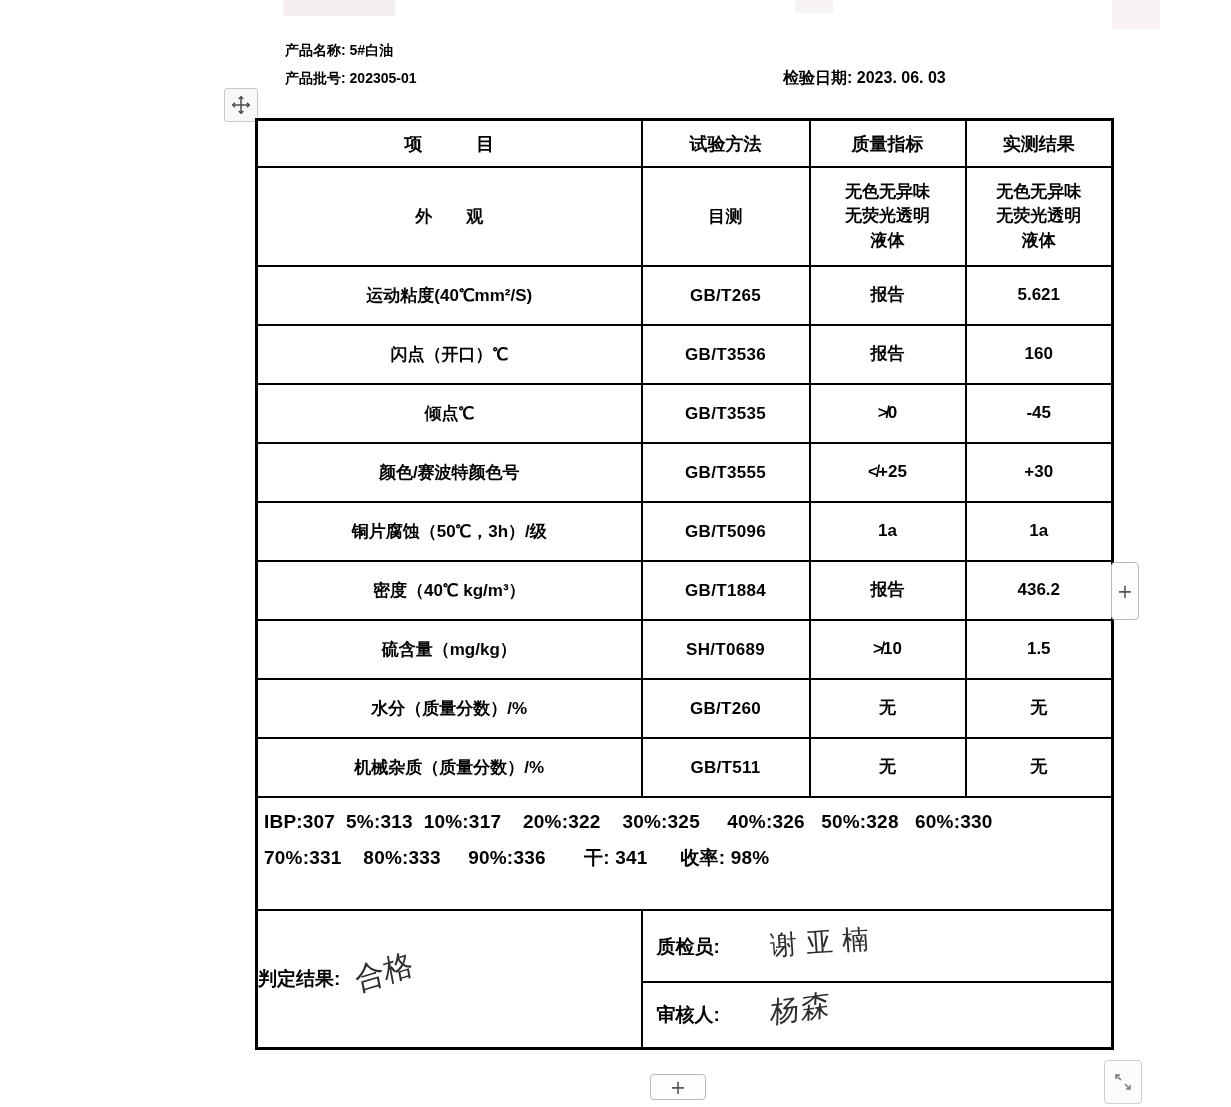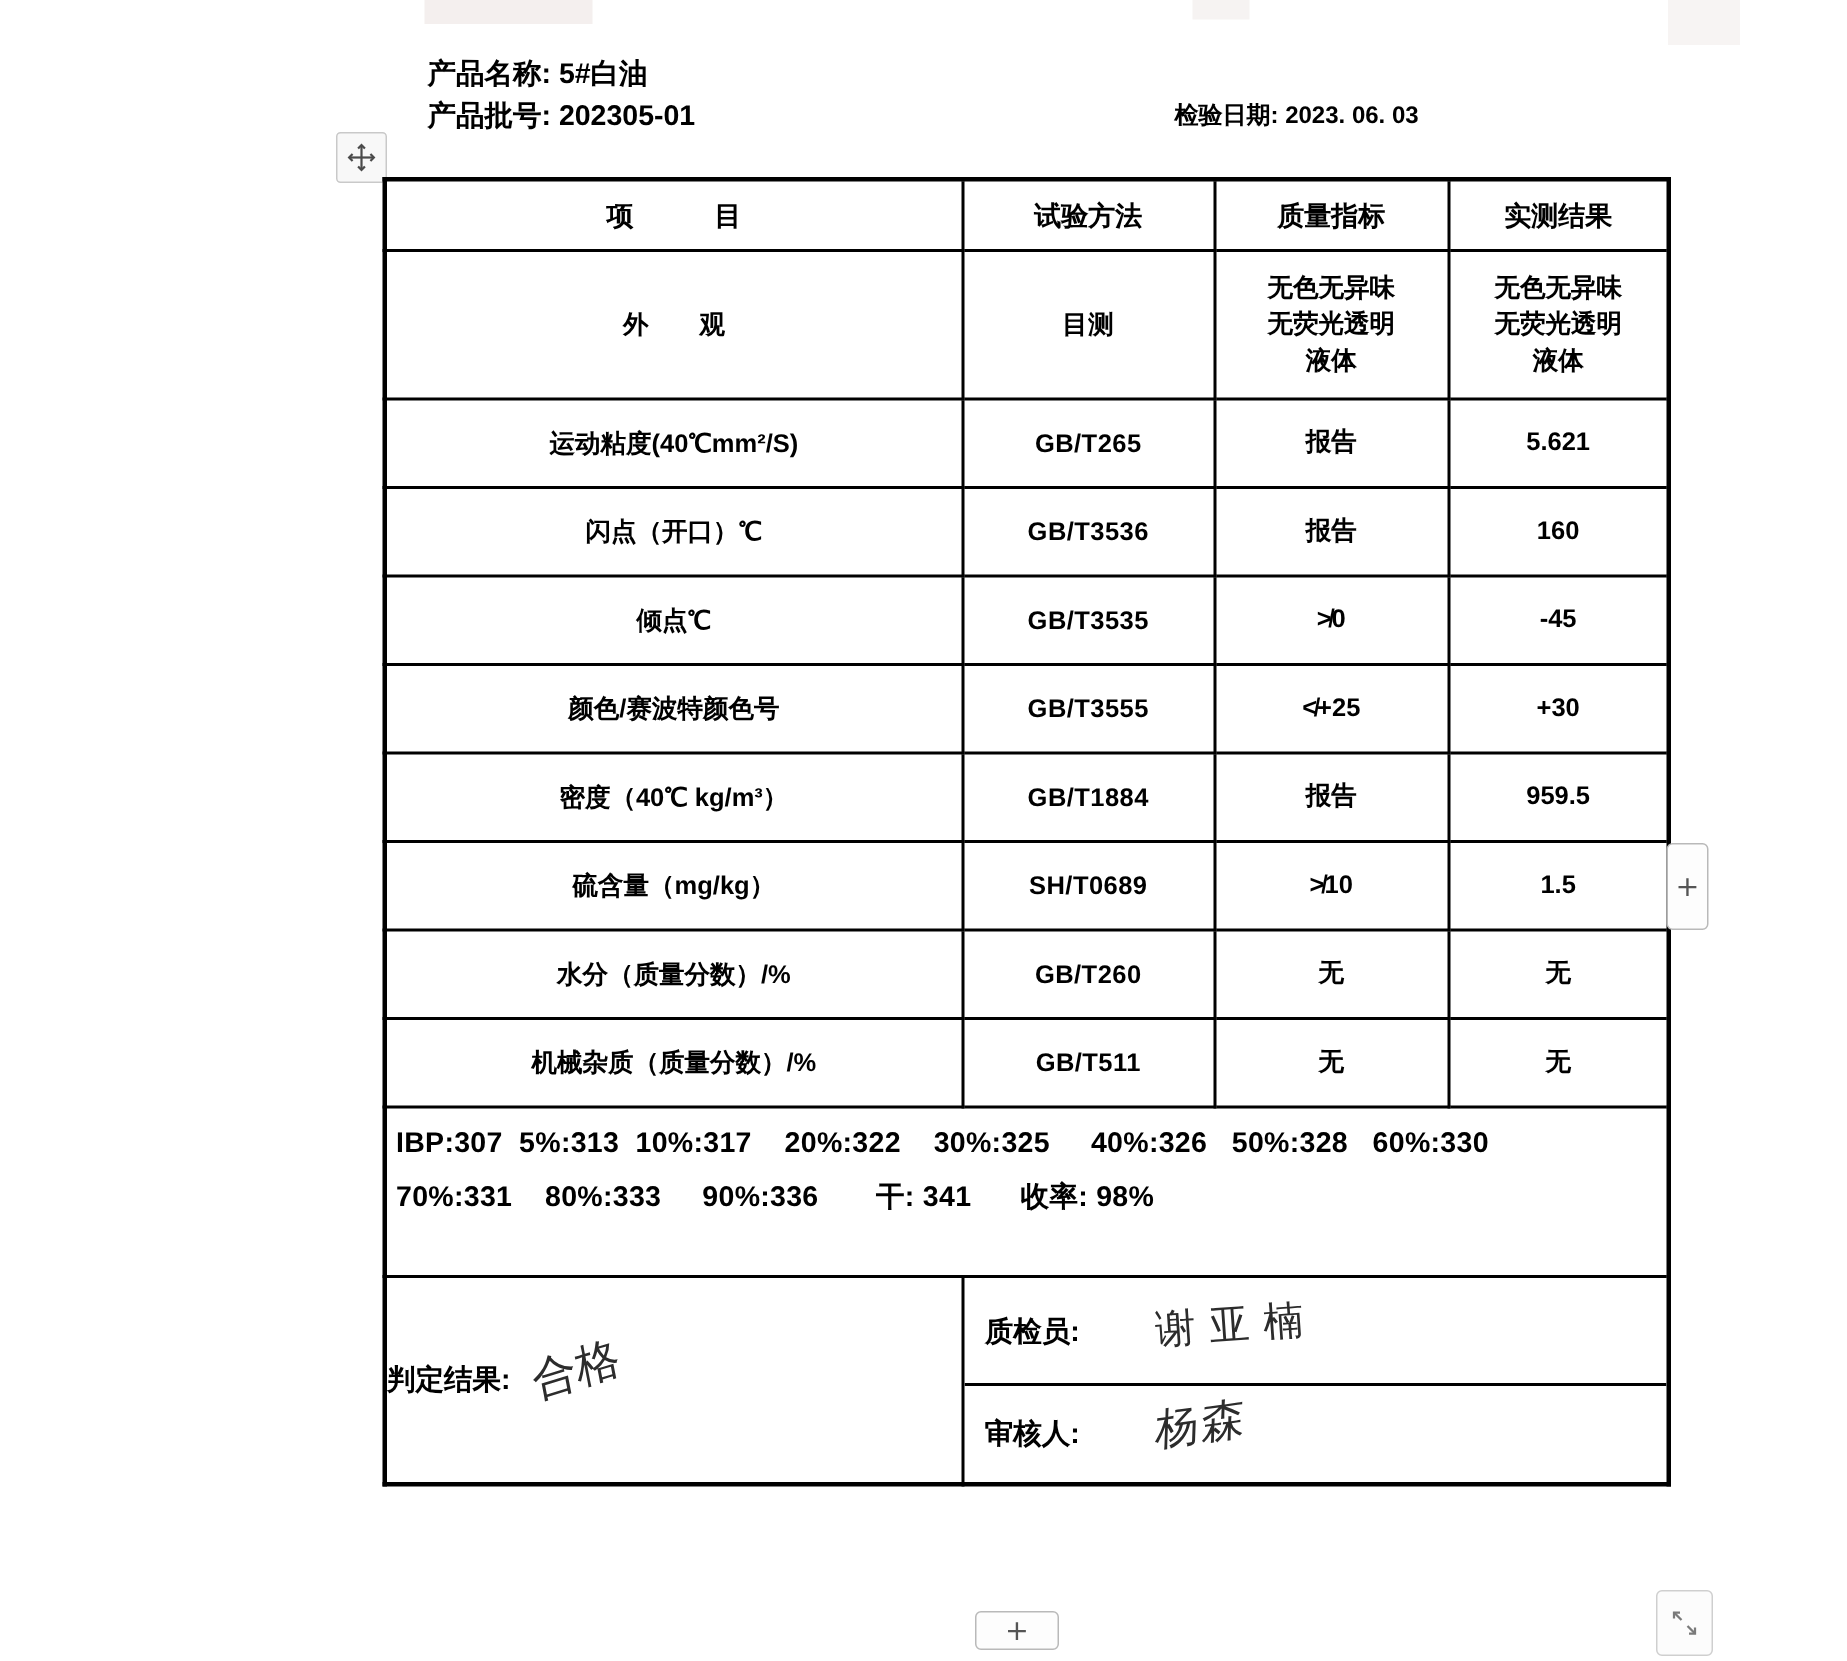--- a/index.html
+++ b/index.html
@@ -9,21 +9,21 @@
     font-family: "Liberation Sans", sans-serif;
     position: relative;
     overflow: hidden;
     color: #000;
   }
   .artifact { position: absolute; pointer-events: none; }
   .a1 { left: 283px; top: 0; width: 112px; height: 16px; background: #f4efee; }
   .a2 { left: 795px; top: 0; width: 38px; height: 13px; background: #f6f3f2; }
   .a3 { left: 1112px; top: 0; width: 48px; height: 30px; background: #f7f4f3; }
 
-  .doc-header { position: absolute; left: 285px; top: 36px; font-weight: 700; font-size: 19px; line-height: 28px; }
+  .doc-header { position: absolute; left: 285px; top: 36px; font-weight: 700; font-size: 14px; line-height: 28px; }
   .doc-header .hline { white-space: nowrap; }
   .date-line { position: absolute; left: 783px; top: 64px; font-weight: 700; font-size: 16px; line-height: 28px; white-space: nowrap; }
 
   
   .move-handle {
     position: absolute; left: 224px; top: 88px; width: 34px; height: 34px;
     border: 1px solid #c9c9c9; background: #f8f8f8; border-radius: 3px;
     display: flex; align-items: center; justify-content: center;
     box-sizing: border-box; cursor: move;
   }
@@ -154,24 +154,30 @@
     <td class="spec">≯0</td>
     <td class="result">-45</td>
   </tr>
   <tr class="datarow">
     <td class="item">颜色/赛波特颜色号</td>
     <td class="method">GB/T3555</td>
     <td class="spec">≮+25</td>
     <td class="result">+30</td>
   </tr>
   <tr class="datarow">
+    <td class="item">铜片腐蚀（50℃，3h）/级</td>
+    <td class="method">GB/T5096</td>
+    <td class="spec">1a</td>
+    <td class="result">1a</td>
+  </tr>
+  <tr class="datarow">
     <td class="item">密度（40℃ kg/m³）</td>
     <td class="method">GB/T1884</td>
     <td class="spec">报告</td>
-    <td class="result">959.5</td>
+    <td class="result">436.2</td>
   </tr>
   <tr class="datarow">
     <td class="item">硫含量（mg/kg）</td>
     <td class="method">SH/T0689</td>
     <td class="spec">≯10</td>
     <td class="result">1.5</td>
   </tr>
   <tr class="datarow">
     <td class="item">水分（质量分数）/%</td>
     <td class="method">GB/T260</td>

